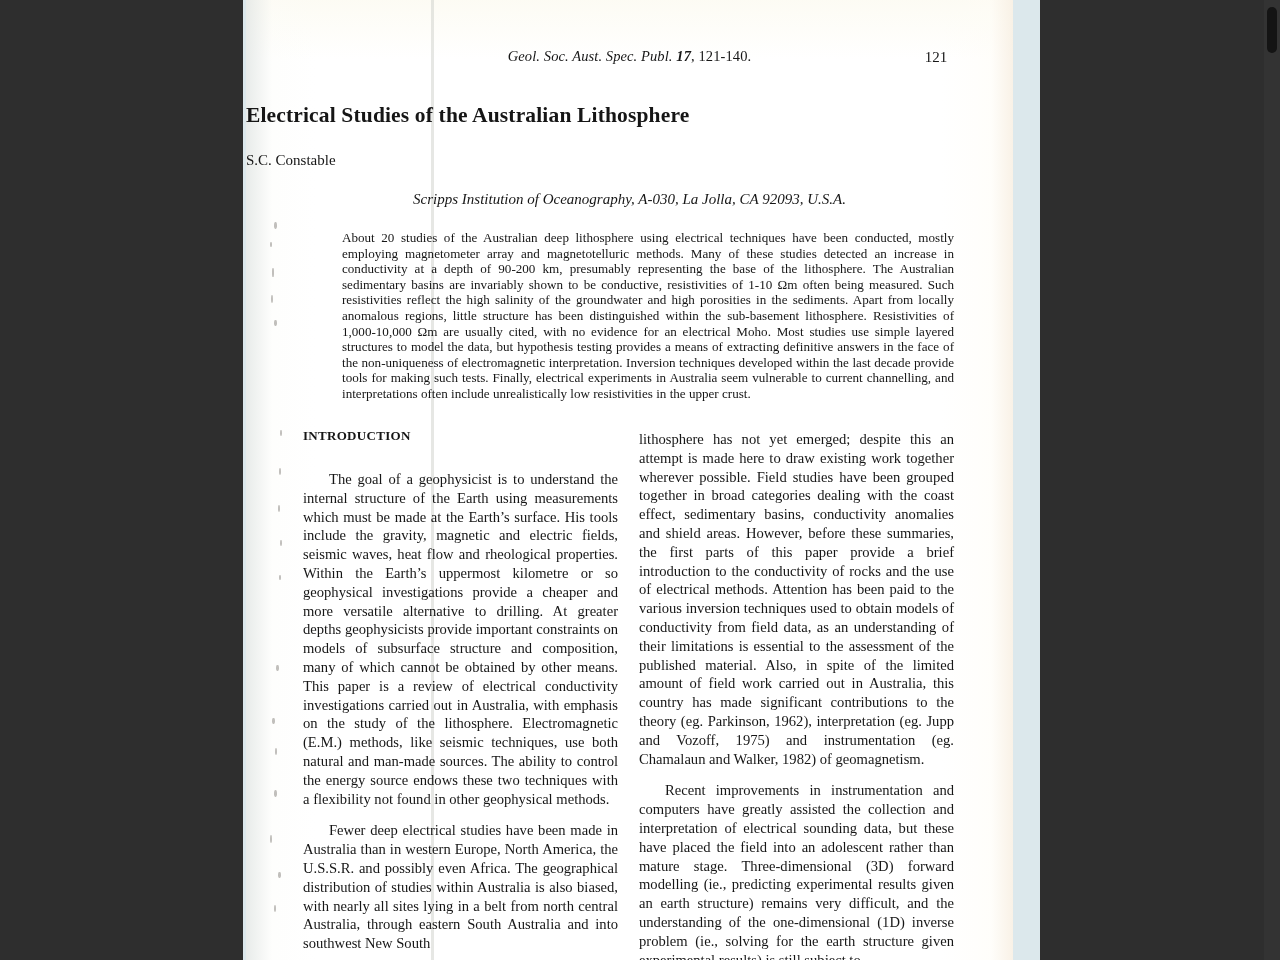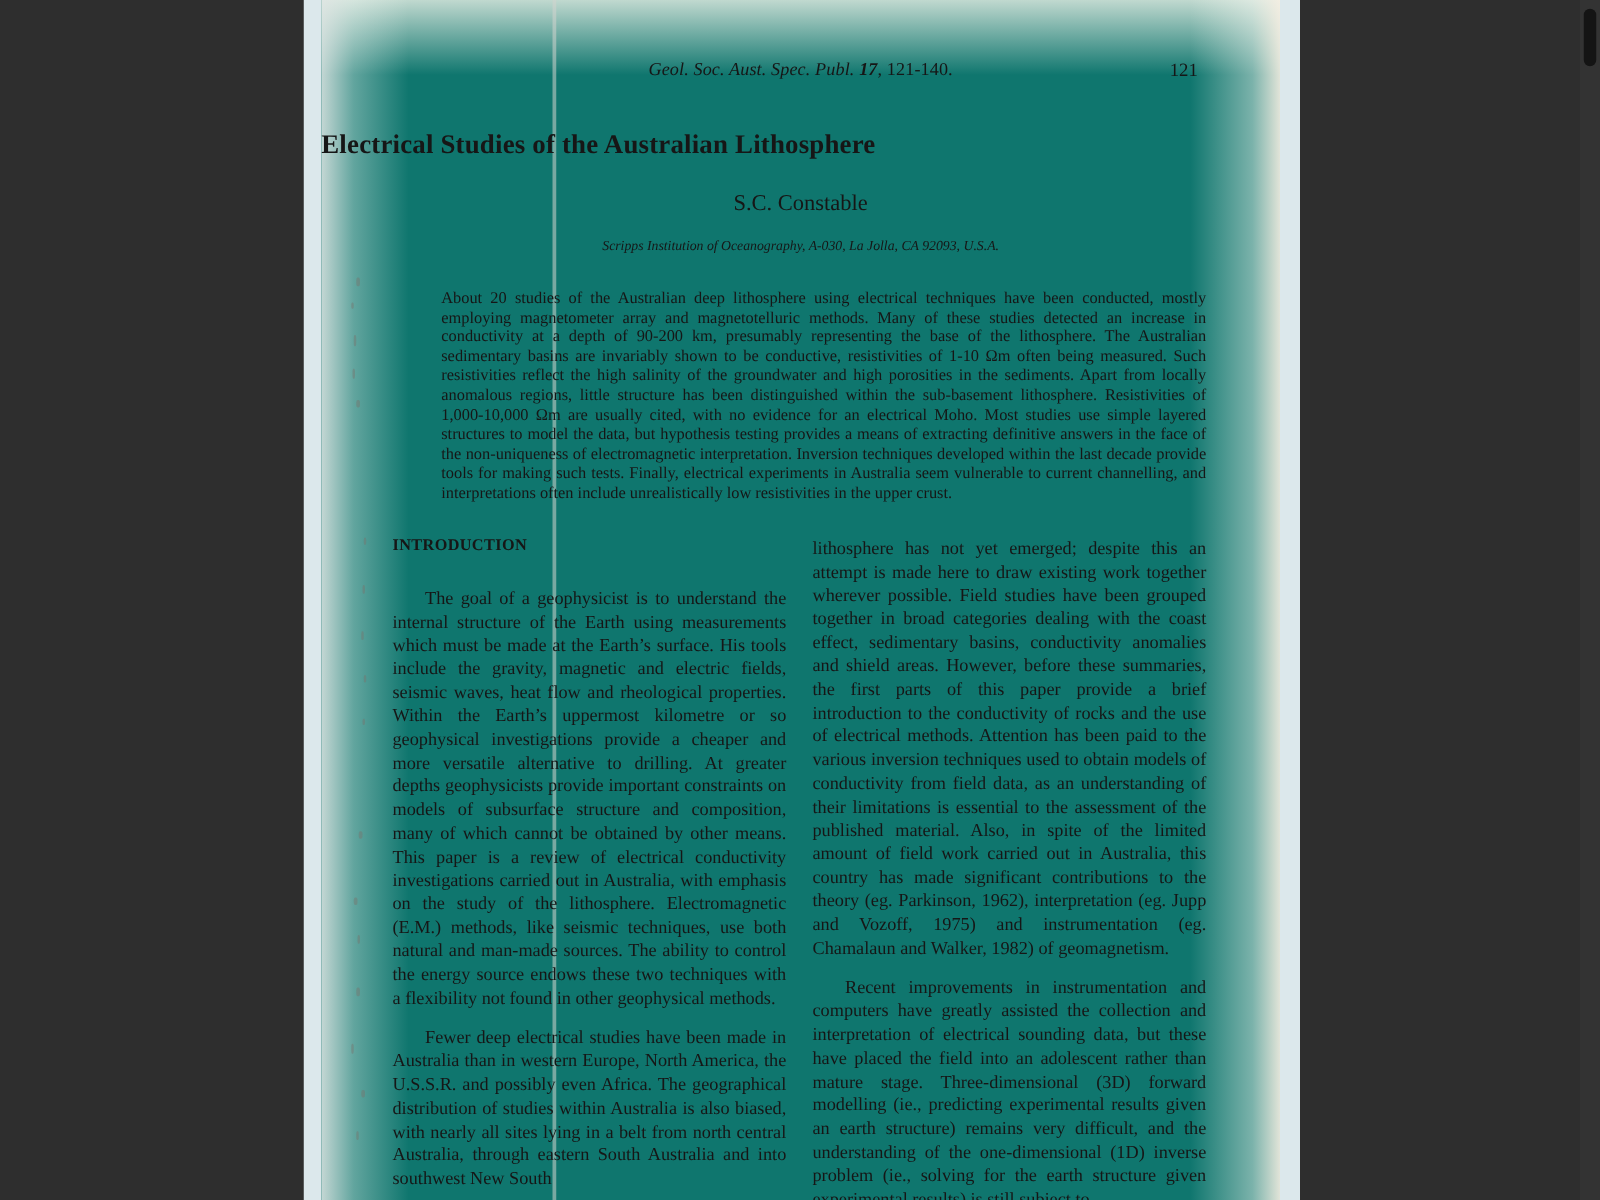--- a/index.html
+++ b/index.html
@@ -45,24 +45,24 @@
     top: 0;
     left: 243px;
     width: 797px;
     height: 960px;
     background: #dce8ec;
   }
 
   #page {
     position: absolute;
     top: 0;
-    left: 14px;
-    width: 767px;
-    height: 960px;
-    background: #0f766e;
+    left: 3px;
+    width: 767px;
+    height: 960px;
+    background: #ffffff;
     overflow: hidden;
   }
 
   
   #page::before {
     content: "";
     position: absolute;
     inset: 0;
     pointer-events: none;
     background:
@@ -143,31 +143,30 @@
     font-size: 21.5px;
     font-weight: bold;
     letter-spacing: 0.15px;
   }
 
   #author {
     position: absolute;
     top: 152px;
     left: 0;
     width: 767px;
+    font-size: 15px;
+  }
+
+  #affiliation {
+    position: absolute;
+    top: 191px;
+    left: 0;
+    width: 767px;
     text-align: center;
-    font-size: 18px;
-  }
-
-  #affiliation {
-    position: absolute;
-    top: 191px;
-    left: 0;
-    width: 767px;
-    text-align: center;
-    font-size: 11px;
+    font-size: 15px;
     font-style: italic;
   }
 
   #abstract {
     position: absolute;
     top: 230px;
     left: 78px;
     width: 612px;
     font-size: 13.1px;
     line-height: 15.6px;

